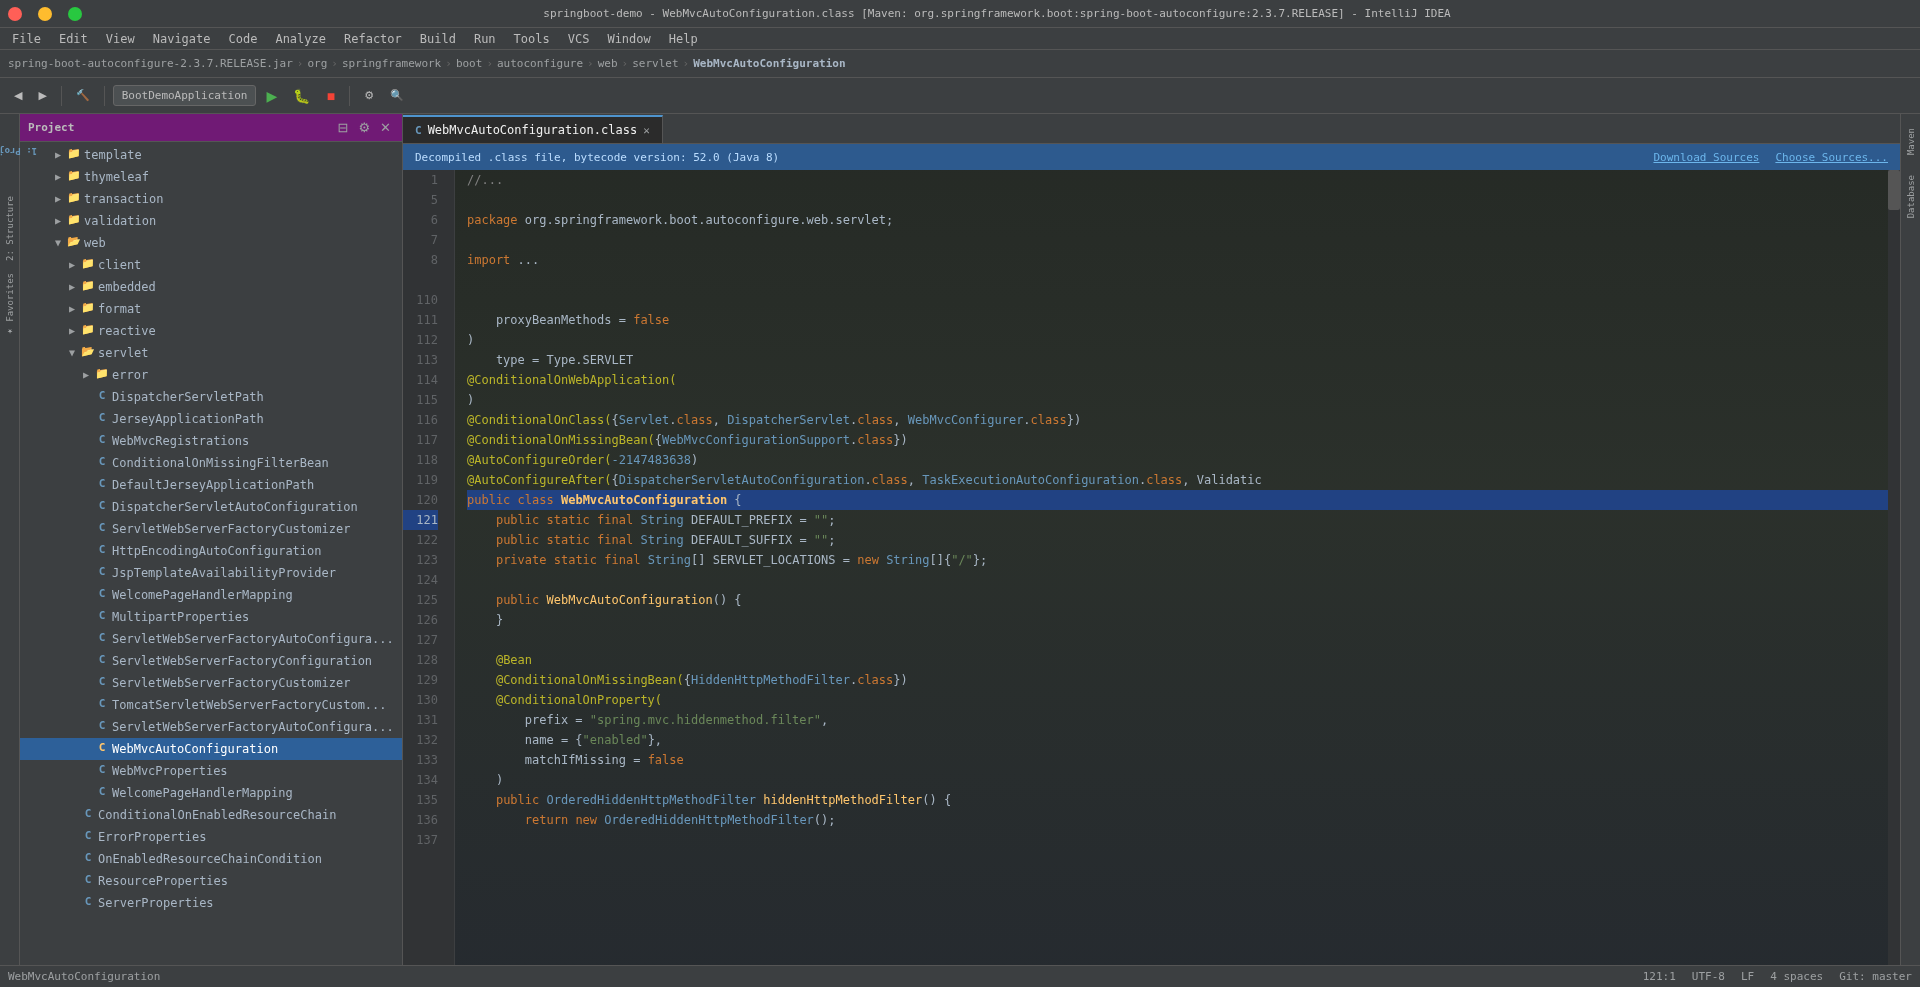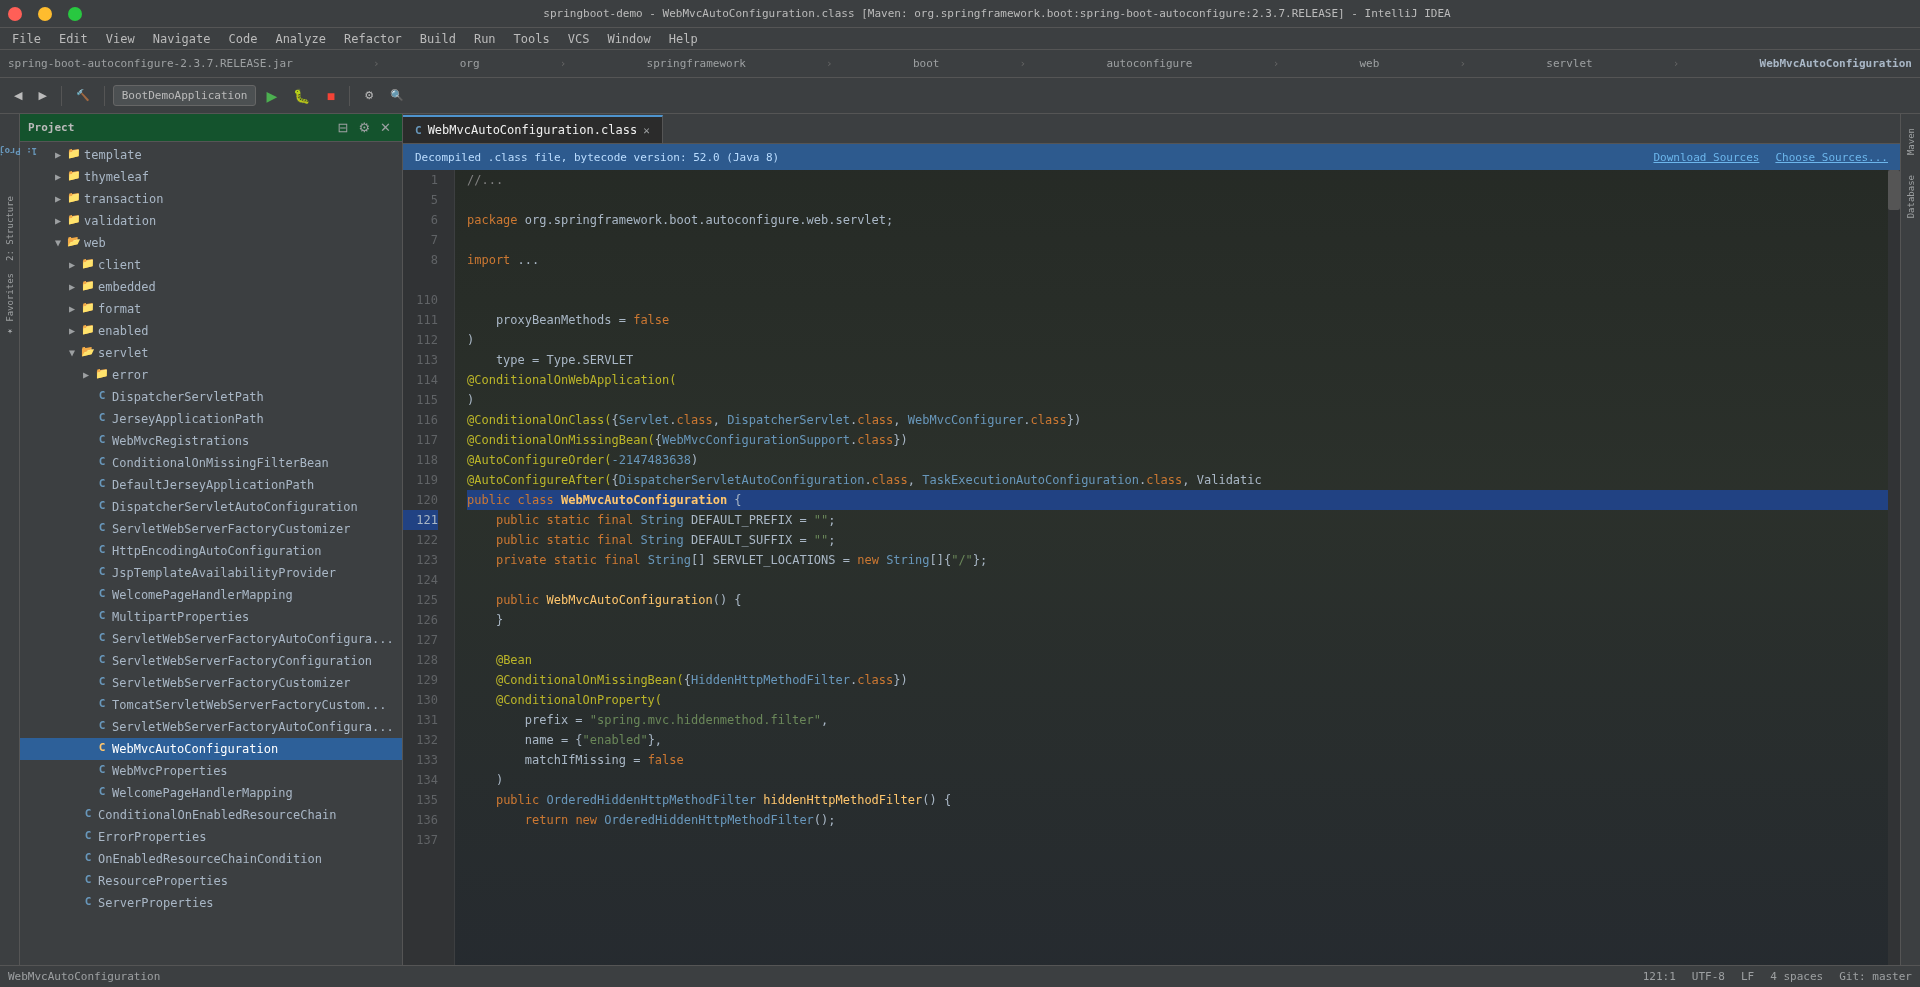--- a/index.html
+++ b/index.html
@@ -62,21 +62,20 @@
       background: #3c3f41;
       height: 28px;
       display: flex;
       align-items: center;
       padding: 0 8px;
       font-size: 11px;
       color: #9da0a2;
       flex-shrink: 0;
       border-bottom: 1px solid #555;
       gap: 4px;
-      justify-content: space-between;
     }
     .breadcrumb-sep { color: #666; }
     .breadcrumb-item { cursor: pointer; }
     .breadcrumb-last { color: #a9b7c6; font-weight: bold; }
 
     
     .toolbar {
       background: #3c3f41;
       height: 36px;
       display: flex;
@@ -117,21 +116,21 @@
     .sidebar {
       width: 383px;
       background: #3c3f41;
       border-right: 1px solid #555;
       display: flex;
       flex-direction: column;
       flex-shrink: 0;
     }
     .sidebar-header {
       height: 28px;
-      background: #14532d;
+      background: #701a75;
       display: flex;
       align-items: center;
       justify-content: space-between;
       padding: 0 8px;
       border-bottom: 1px solid #555;
       font-size: 11px;
       font-weight: bold;
       color: #bbbbbb;
     }
     .sidebar-header-controls { display: flex; gap: 4px; }
@@ -519,21 +518,21 @@
         <span class="tree-indent" style="width:42px;"></span>
         <span class="tree-arrow">▶</span>
         <span class="tree-icon folder-icon">📁</span>
         <span class="tree-label">format</span>
       </div>
 
       <div class="tree-item">
         <span class="tree-indent" style="width:42px;"></span>
         <span class="tree-arrow">▶</span>
         <span class="tree-icon folder-icon">📁</span>
-        <span class="tree-label">enabled</span>
+        <span class="tree-label">reactive</span>
       </div>
 
       <div class="tree-item">
         <span class="tree-indent" style="width:42px;"></span>
         <span class="tree-arrow">▼</span>
         <span class="tree-icon folder-icon">📂</span>
         <span class="tree-label">servlet</span>
       </div>
 
       <div class="tree-item">

